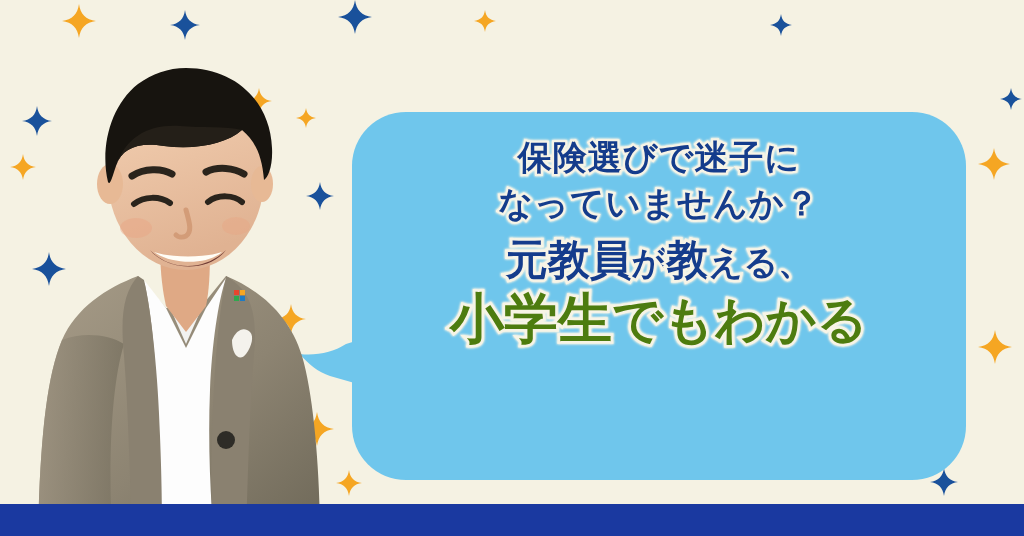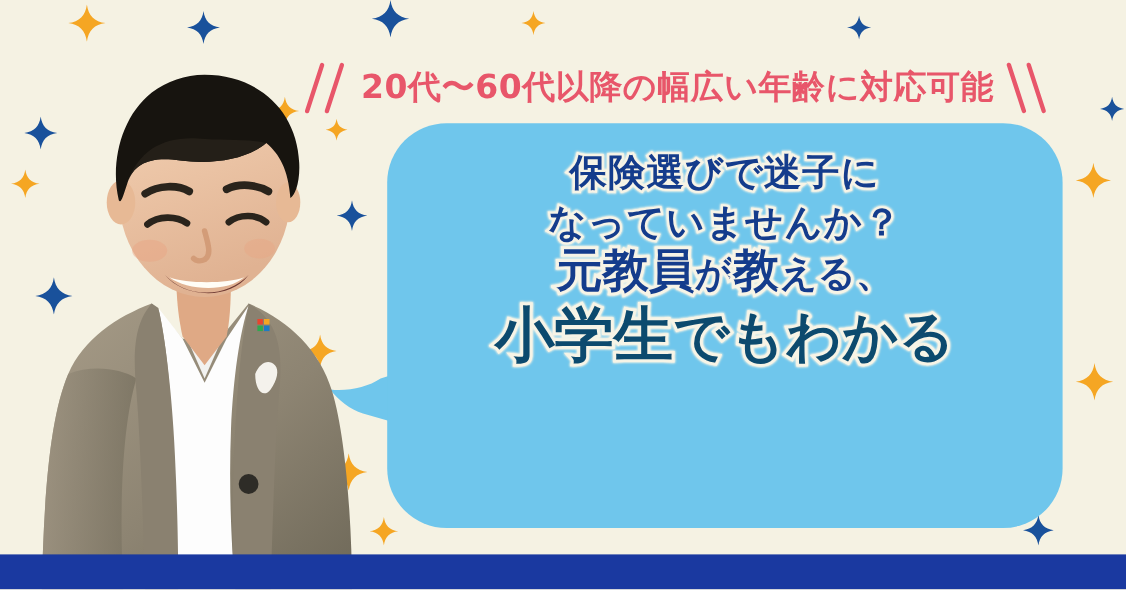--- a/index.html
+++ b/index.html
@@ -104,21 +104,21 @@
     -webkit-text-stroke:5px #F7F4E6;
     paint-order:stroke fill;
     text-shadow:
       0 0 0 #F7F4E6;
   }
   .jline span { position:relative; }
 
   .q1 { font-size:34px; margin-top:6px; letter-spacing:1px; -webkit-text-stroke-width:4px; }
   .q2 { font-size:34px; margin-top:8px; letter-spacing:1px; -webkit-text-stroke-width:4px; }
 
-  .m1 { font-size:42px; letter-spacing:0px; -webkit-text-stroke-width:5px; }
+  .m1 { font-size:42px; margin-top:14px; letter-spacing:0px; -webkit-text-stroke-width:5px; }
   .m1 .sm { font-size:34px; }
 
   .m2 { font-size:50px; margin-top:6px; letter-spacing:0px; -webkit-text-stroke-width:5px; }
   .m2 .lg { font-size:54px; }
 
   .m3 { font-size:56px; margin-top:4px; letter-spacing:0px; -webkit-text-stroke-width:5px; }
 
   
   .glow {
     filter:
@@ -290,41 +290,30 @@
       <path d="M166 166 C170 180 172 188 166 192 C162 194 158 193 156 191" stroke="#D39C78" stroke-width="5" fill="none" stroke-linecap="round"></path>
 
       <path d="M130 206 C146 226 188 230 206 206 C196 216 182 222 168 222 C152 222 140 216 130 206 Z" fill="#6E3A33"></path>
       <path d="M134 208 C150 220 186 222 202 208 C186 214 150 214 134 208 Z" fill="#FFFDF6"></path>
 
       <ellipse cx="116" cy="184" rx="16" ry="10" fill="#E8A583" opacity="0.45"></ellipse>
       <ellipse cx="216" cy="182" rx="14" ry="9" fill="#E8A583" opacity="0.4"></ellipse>
     </svg>
   </div>
 
-  <div class="headline-wrap">
-    <span class="slash-left">
-        <i style="background: rgb(232, 86, 106);"></i>
-        <i style="background: rgb(232, 86, 106);"></i>
-      </span>
-    <span class="headline-text" style="color: rgb(232, 86, 106);">20代〜60代以降の幅広い年齢に対応可能</span>
-    <span class="slash-right">
-        <i style="background: rgb(232, 86, 106);"></i>
-        <i style="background: rgb(232, 86, 106);"></i>
-      </span>
-  </div>
 
   <div class="bubble-text">
     <div class="jline q1 glow" style="color: rgb(20, 60, 140); -webkit-text-stroke-color: rgb(247, 244, 230);">保険選びで迷子に</div>
     <div class="jline q2 glow" style="color: rgb(20, 60, 140); -webkit-text-stroke-color: rgb(247, 244, 230);">なっていませんか？</div>
 
     <div class="jline m1 glow" style="color: rgb(20, 60, 140); -webkit-text-stroke-color: rgb(247, 244, 230);">
       <span>元教員</span><span class="sm">が</span><span>教</span><span class="sm">える、</span>
     </div>
 
-    <div class="jline m2 glow" style="color: #0c4a6e; -webkit-text-stroke-color: rgb(247, 244, 230);">
+    <div class="jline m2 glow" style="color: #4d7c0f; -webkit-text-stroke-color: rgb(247, 244, 230);">
       <span class="lg">小学生</span><span>でもわかる</span>
     </div>
 
   </div>
 
   <div class="bottom-band" style="background: rgb(26, 57, 160);"></div>
 
 </div>
 
 </body></html>

